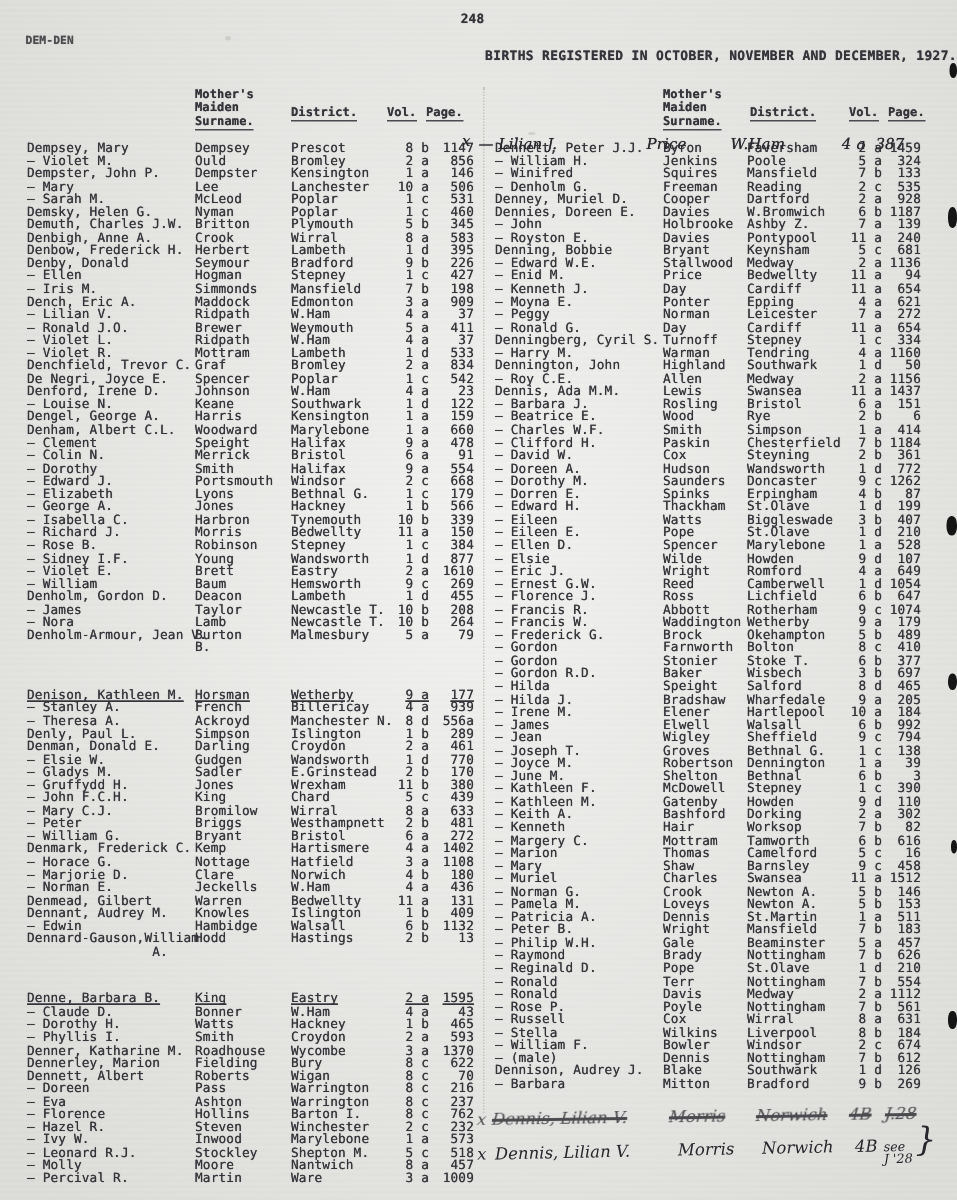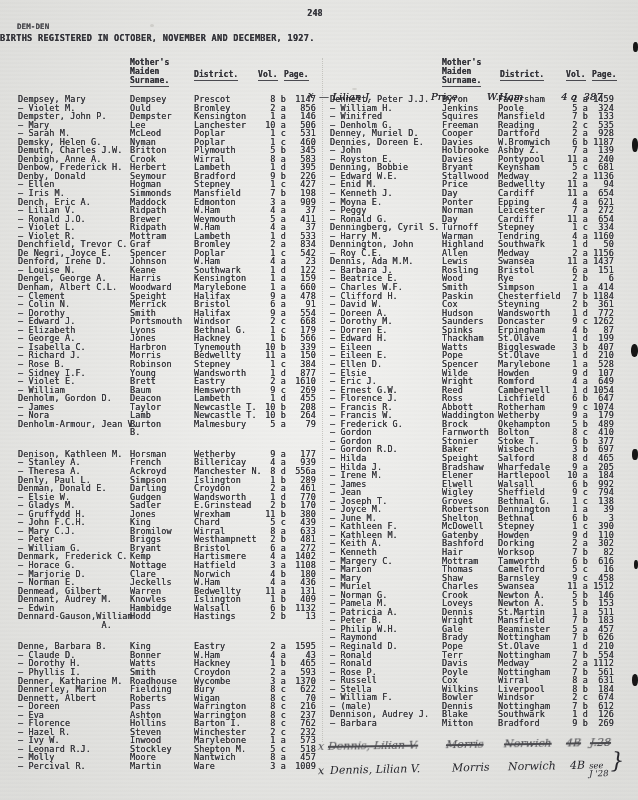--- a/index.html
+++ b/index.html
@@ -8,32 +8,32 @@
     background:
       radial-gradient(ellipse at 50% 45%, rgba(255,255,255,0.35), rgba(0,0,0,0.06) 95%),
       repeating-linear-gradient(0deg, rgba(0,0,0,0.012) 0 2px, rgba(255,255,255,0.012) 2px 4px),
       #ebebe8;
     font-family:"DejaVu Sans Mono","Liberation Mono",monospace;
     color:#34343a;
   }
   .type{ text-shadow:0 0 0.45px rgba(40,40,46,0.85); letter-spacing:0.1px; }
   .pagenum{position:absolute;top:8px;left:0;width:630px;text-align:center;font-size:8.5px;font-weight:bold;}
   .range{position:absolute;top:22px;left:17px;font-size:7.5px;font-weight:bold;opacity:0.85;}
-  .title{position:absolute;top:33px;left:0;width:638px;text-align:left;font-size:8.6px;font-weight:bold;letter-spacing:0.25px;}
+  .title{position:absolute;top:33px;left:0;width:638px;text-align:right;font-size:8.6px;font-weight:bold;letter-spacing:0.25px;}
   .divider{position:absolute;top:58px;left:322px;height:684px;border-left:1px dotted #bdbcb6;opacity:0.8;}
 
   .colhead{position:absolute;font-size:8px;font-weight:bold;line-height:9px;}
   .colhead .u{border-bottom:0.8px solid #4a4a50;padding-bottom:0.5px;display:inline-block;}
   .mh{display:block;}
 
   .col{position:absolute;top:95px;}
   .col-left{left:18px;width:300px;}
   .col-right{left:330px;width:288px;}
   .row{display:flex;height:8.55px;align-items:baseline;font-size:8.5px;line-height:8.55px;position:relative;}
-  .row.gap{margin-top:13px;}
+  .row.gap{margin-top:23px;text-decoration:underline;}
   .c{white-space:pre;flex:none;}
   .col-left .n{width:112px;} .col-left .m{width:64px;} .col-left .d{width:70px;}
   .col-left .v{width:22px;text-align:right;} .col-left .p{width:30px;text-align:right;}
   .col-right .n{width:112px;} .col-right .m{width:56px;} .col-right .d{width:66px;}
   .col-right .v{width:24px;text-align:right;} .col-right .p{width:26px;text-align:right;}
   .xmark{position:absolute;left:-11px;top:-2px;font-family:"DejaVu Serif","Liberation Serif",serif;font-style:italic;font-size:10px;color:#26262c;}
 
   .hand{font-family:"DejaVu Serif","Liberation Serif",serif;font-style:italic;color:#26262c;}
   .hw-line{position:absolute;left:318px;display:flex;align-items:baseline;font-size:11px;}
   .hw-line .seg{white-space:pre;}

